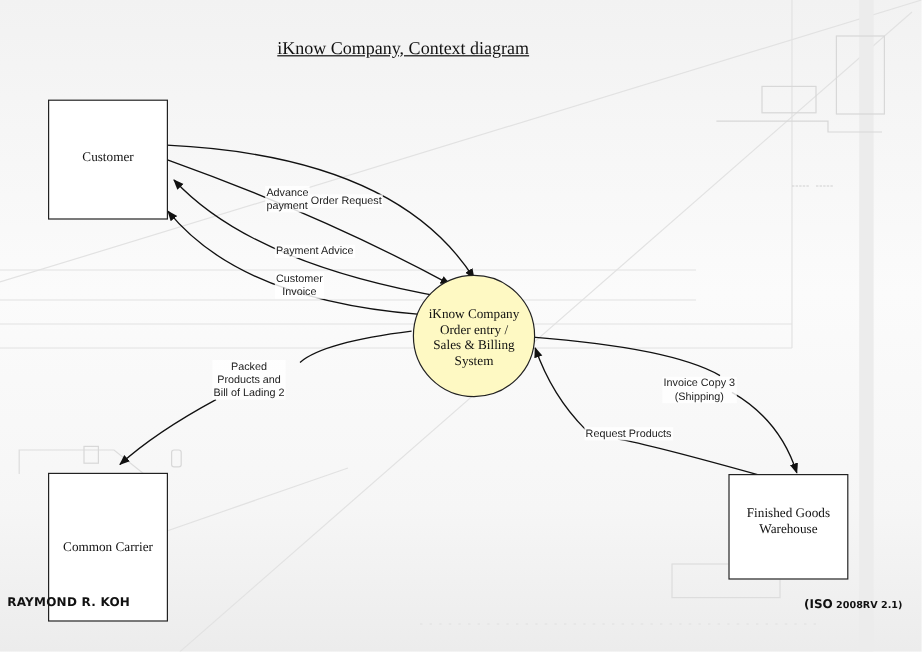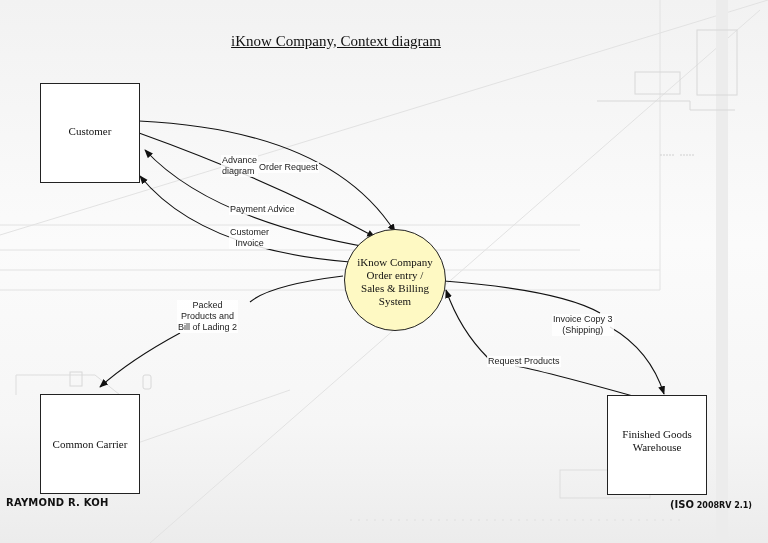--- a/index.html
+++ b/index.html
@@ -85,38 +85,38 @@
     <path d="M350,262 Q200,250 140,176" marker-end="url(#arrow)"></path>
     <path d="M343,276 Q270,285 250,302 M180,333 Q130,360 100,387" marker-end="url(#arrow)"></path>
     <path d="M444,281 Q560,290 600,313 M610,327 Q650,350 664,394" marker-end="url(#arrow)"></path>
     <path d="M640,398 Q540,370 515,366 M488,358 Q460,330 446,290" marker-end="url(#arrow)"></path>
   </g>
 </svg>
 
 <div class="entity" style="left:40px; top:83px; width:100px; height:100px;">
   <span style="margin-top:-4px">Customer</span>
 </div>
-<div class="entity" style="left:40px; top:394px; width:100px; height:100px;align-items:center;">
+<div class="entity" style="left:40px; top:394px; width:100px; height:124px;align-items:center;">
   <span>Common Carrier</span>
 </div>
-<div class="entity" style="left:607px; top:395px; width:100px; height:100px; white-space:pre-line; line-height:13px;">
+<div class="entity" style="left:607px; top:395px; width:100px; height:88px; white-space:pre-line; line-height:13px;">
   <span style="margin-top:-8px">Finished Goods
 Warehouse</span>
 </div>
 
 <div class="process" style="left:344px; top:229px; width:102px; height:102px;">
   <span>iKnow Company
 Order entry /
 Sales &amp; Billing
 System</span>
 </div>
 
 <div class="flow-label" style="left:258px; top:146px;margin-top:16px;">Order Request</div>
 <div class="flow-label" style="left:221px; top:155px; text-align:left;">Advance
-diagram</div>
+payment</div>
 <div class="flow-label" style="left:229px; top:204px;">Payment Advice</div>
 <div class="flow-label" style="left:229px; top:227px;">Customer
 Invoice</div>
 <div class="flow-label" style="left:177px; top:300px;">Packed
 Products and
 Bill of Lading 2</div>
 <div class="flow-label" style="left:552px; top:294px;margin-top:20px;">Invoice Copy 3
 (Shipping)</div>
 <div class="flow-label" style="left:487px; top:356px;">Request Products</div>
 

